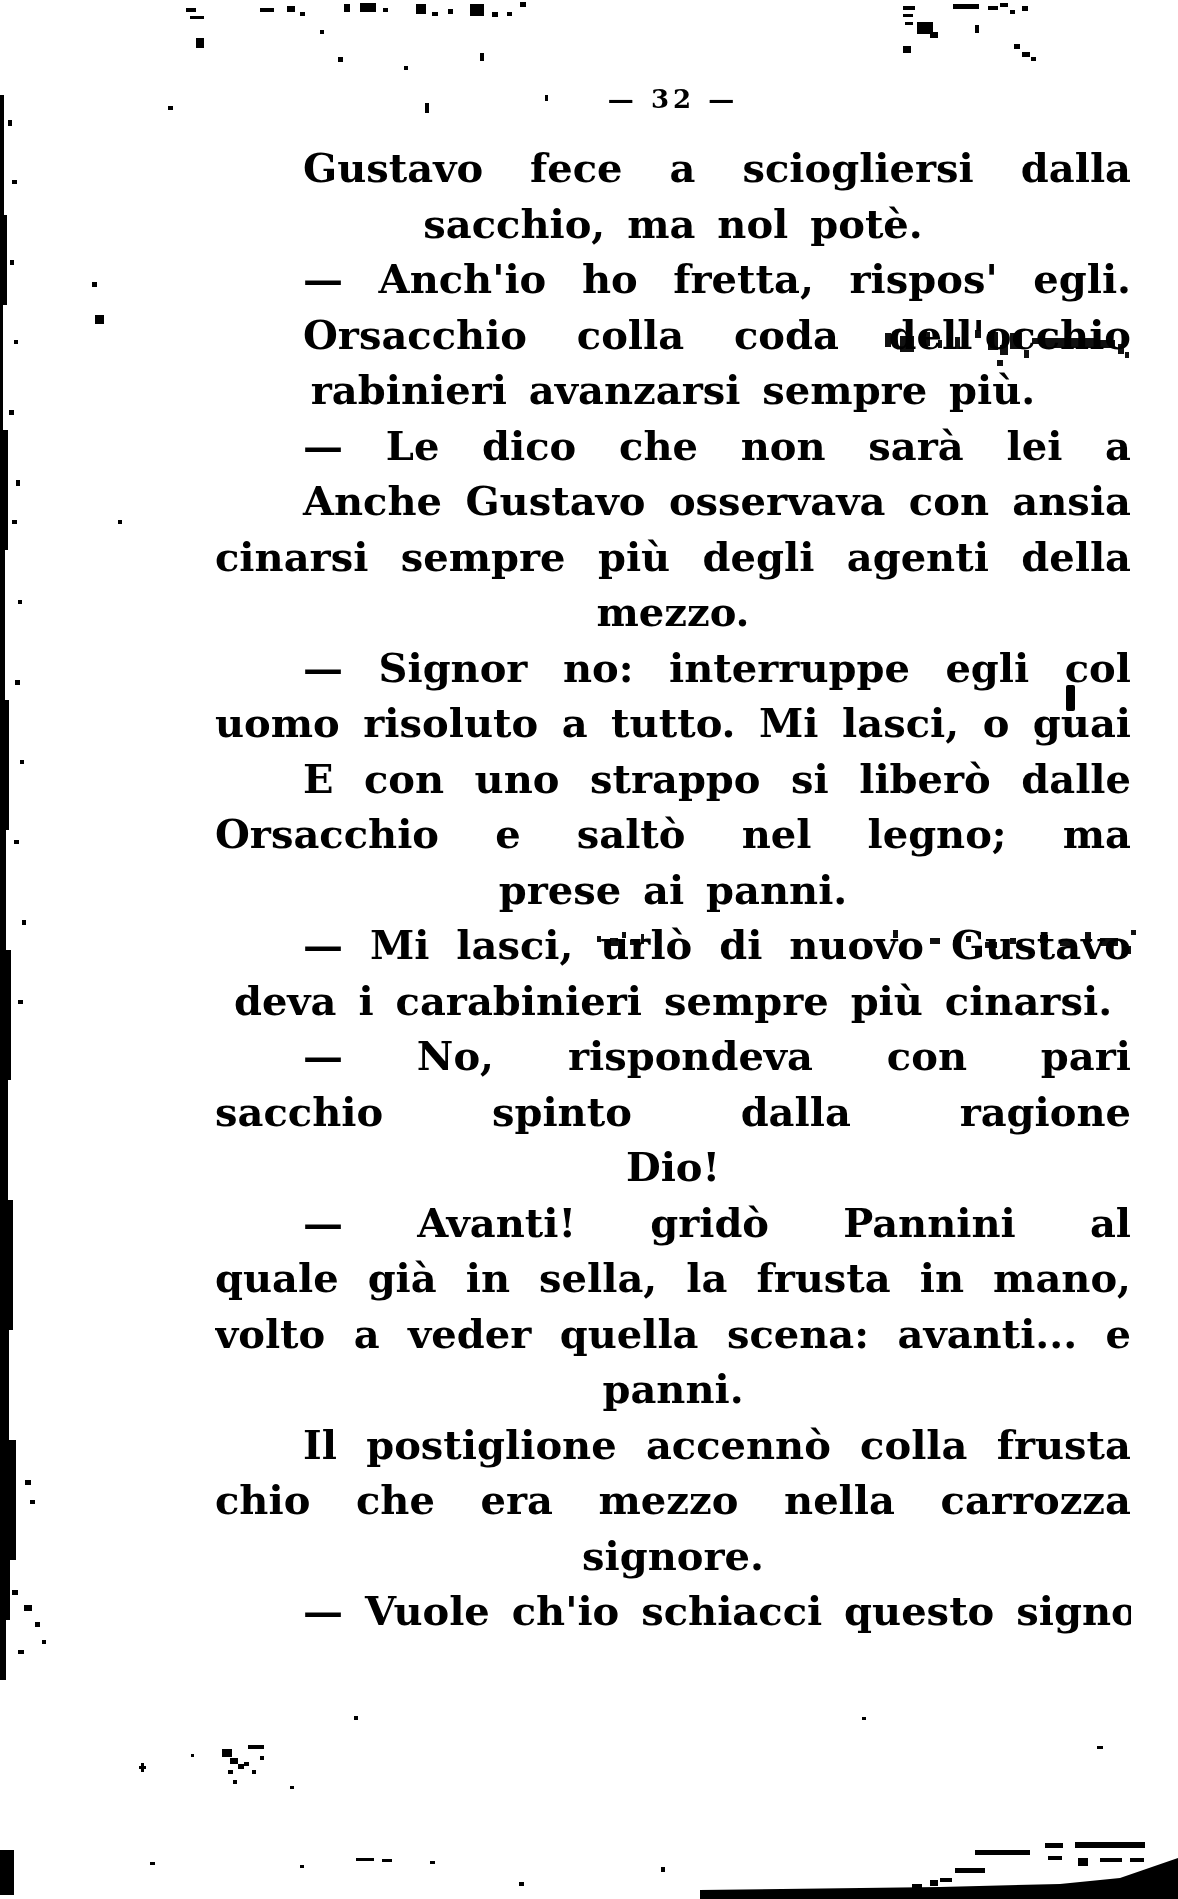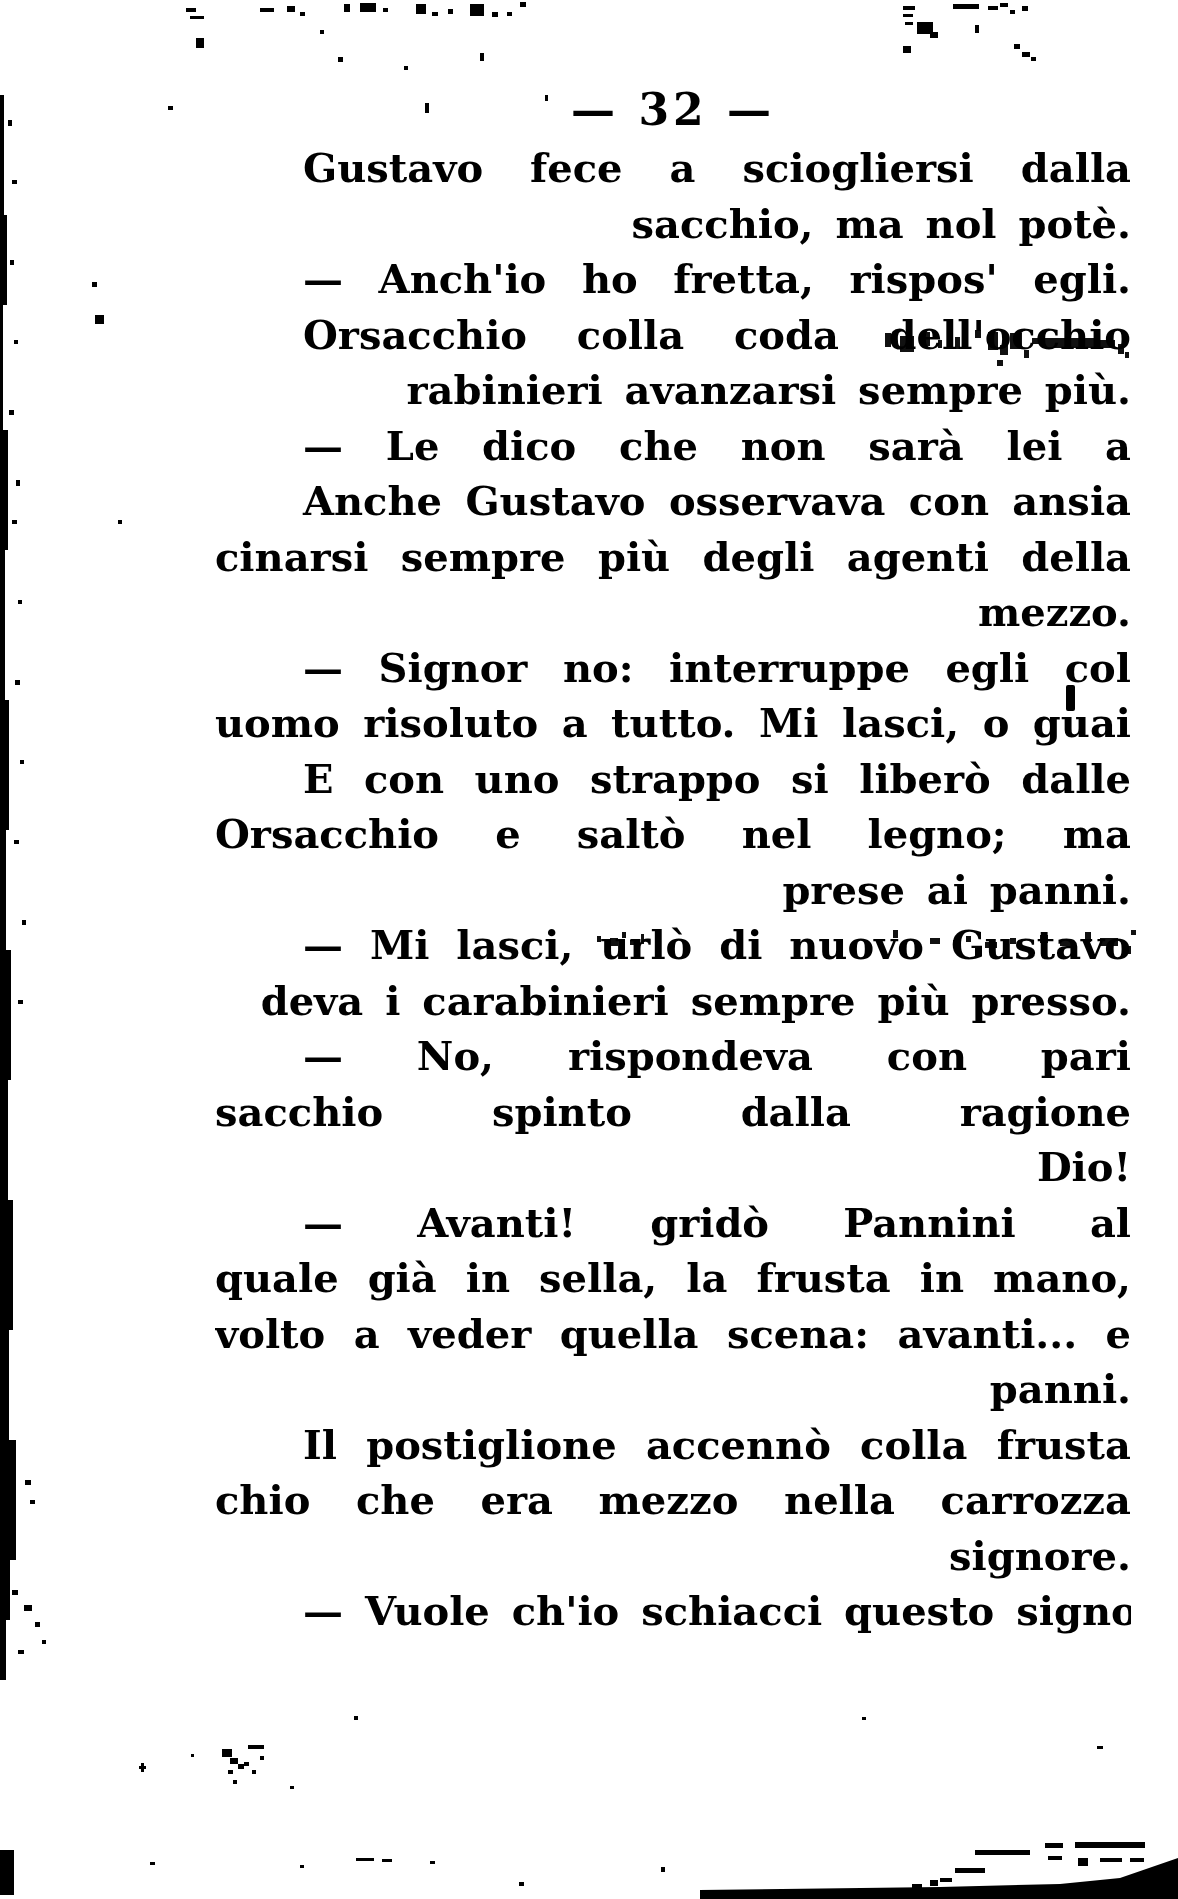--- a/index.html
+++ b/index.html
@@ -4,29 +4,29 @@
 <style>
   html,body{margin:0;padding:0;}
   body{
     width:1178px;height:1899px;position:relative;background:#ffffff;
     font-family:"DejaVu Serif","Liberation Serif",serif;color:#000;
     overflow:hidden;
   }
   .page{position:absolute;inset:0;}
   .page-number{
     position:absolute;top:84px;left:215px;width:916px;
-    text-align:center;font-size:44px;font-weight:bold;letter-spacing:4px;
+    text-align:center;font-size:26px;font-weight:bold;letter-spacing:4px;
     white-space:nowrap;
   }
   .text-block{
     position:absolute;left:215px;top:140px;width:916px;
     font-size:40px;font-weight:bold;line-height:55.5px;
   }
   .line{
-    height:55.5px;overflow:hidden;text-align:right;word-spacing:8px;
+    height:55.5px;overflow:hidden;text-align:center;word-spacing:8px;
     white-space:nowrap;
   }
   .line.j{
     white-space:normal;text-align:justify;text-align-last:justify;
   }
   .line.indent{padding-left:88px;}
   svg.noise{position:absolute;left:0;top:0;pointer-events:none;}
 </style>
 </head>
 <body>
@@ -210,21 +210,21 @@
       <div class="line j indent">— Le dico che non sarà lei a partire, ma io...</div>
       <div class="line j indent">Anche Gustavo osservava con ansia l' avvi-</div>
       <div class="line j">cinarsi sempre più degli agenti della forza pub-</div>
       <div class="line">mezzo.</div>
       <div class="line j indent">— Signor no: interruppe egli col tono di</div>
       <div class="line j">uomo risoluto a tutto. Mi lasci, o guai per lei!</div>
       <div class="line j indent">E con uno strappo si liberò dalle mani di</div>
       <div class="line j">Orsacchio e saltò nel legno; ma Orsacchio lo</div>
       <div class="line">prese ai panni.</div>
       <div class="line j indent">— Mi lasci, urlò di nuovo Gustavo che ve-</div>
-      <div class="line">deva i carabinieri sempre più presso.</div>
+      <div class="line">deva i carabinieri sempre più cinarsi.</div>
       <div class="line j indent">— No, rispondeva con pari accanimento Or-</div>
       <div class="line j">sacchio spinto dalla ragione medesima: no per</div>
       <div class="line">Dio!</div>
       <div class="line j indent">— Avanti! gridò Pannini al postiglione, il</div>
       <div class="line j">quale già in sella, la frusta in mano, stava ri-</div>
       <div class="line j">volto a veder quella scena: avanti... e di ga-</div>
       <div class="line">panni.</div>
       <div class="line j indent">Il postiglione accennò colla frusta ad Orsac-</div>
       <div class="line j">chio che era mezzo nella carrozza colla sua</div>
       <div class="line">signore.</div>

